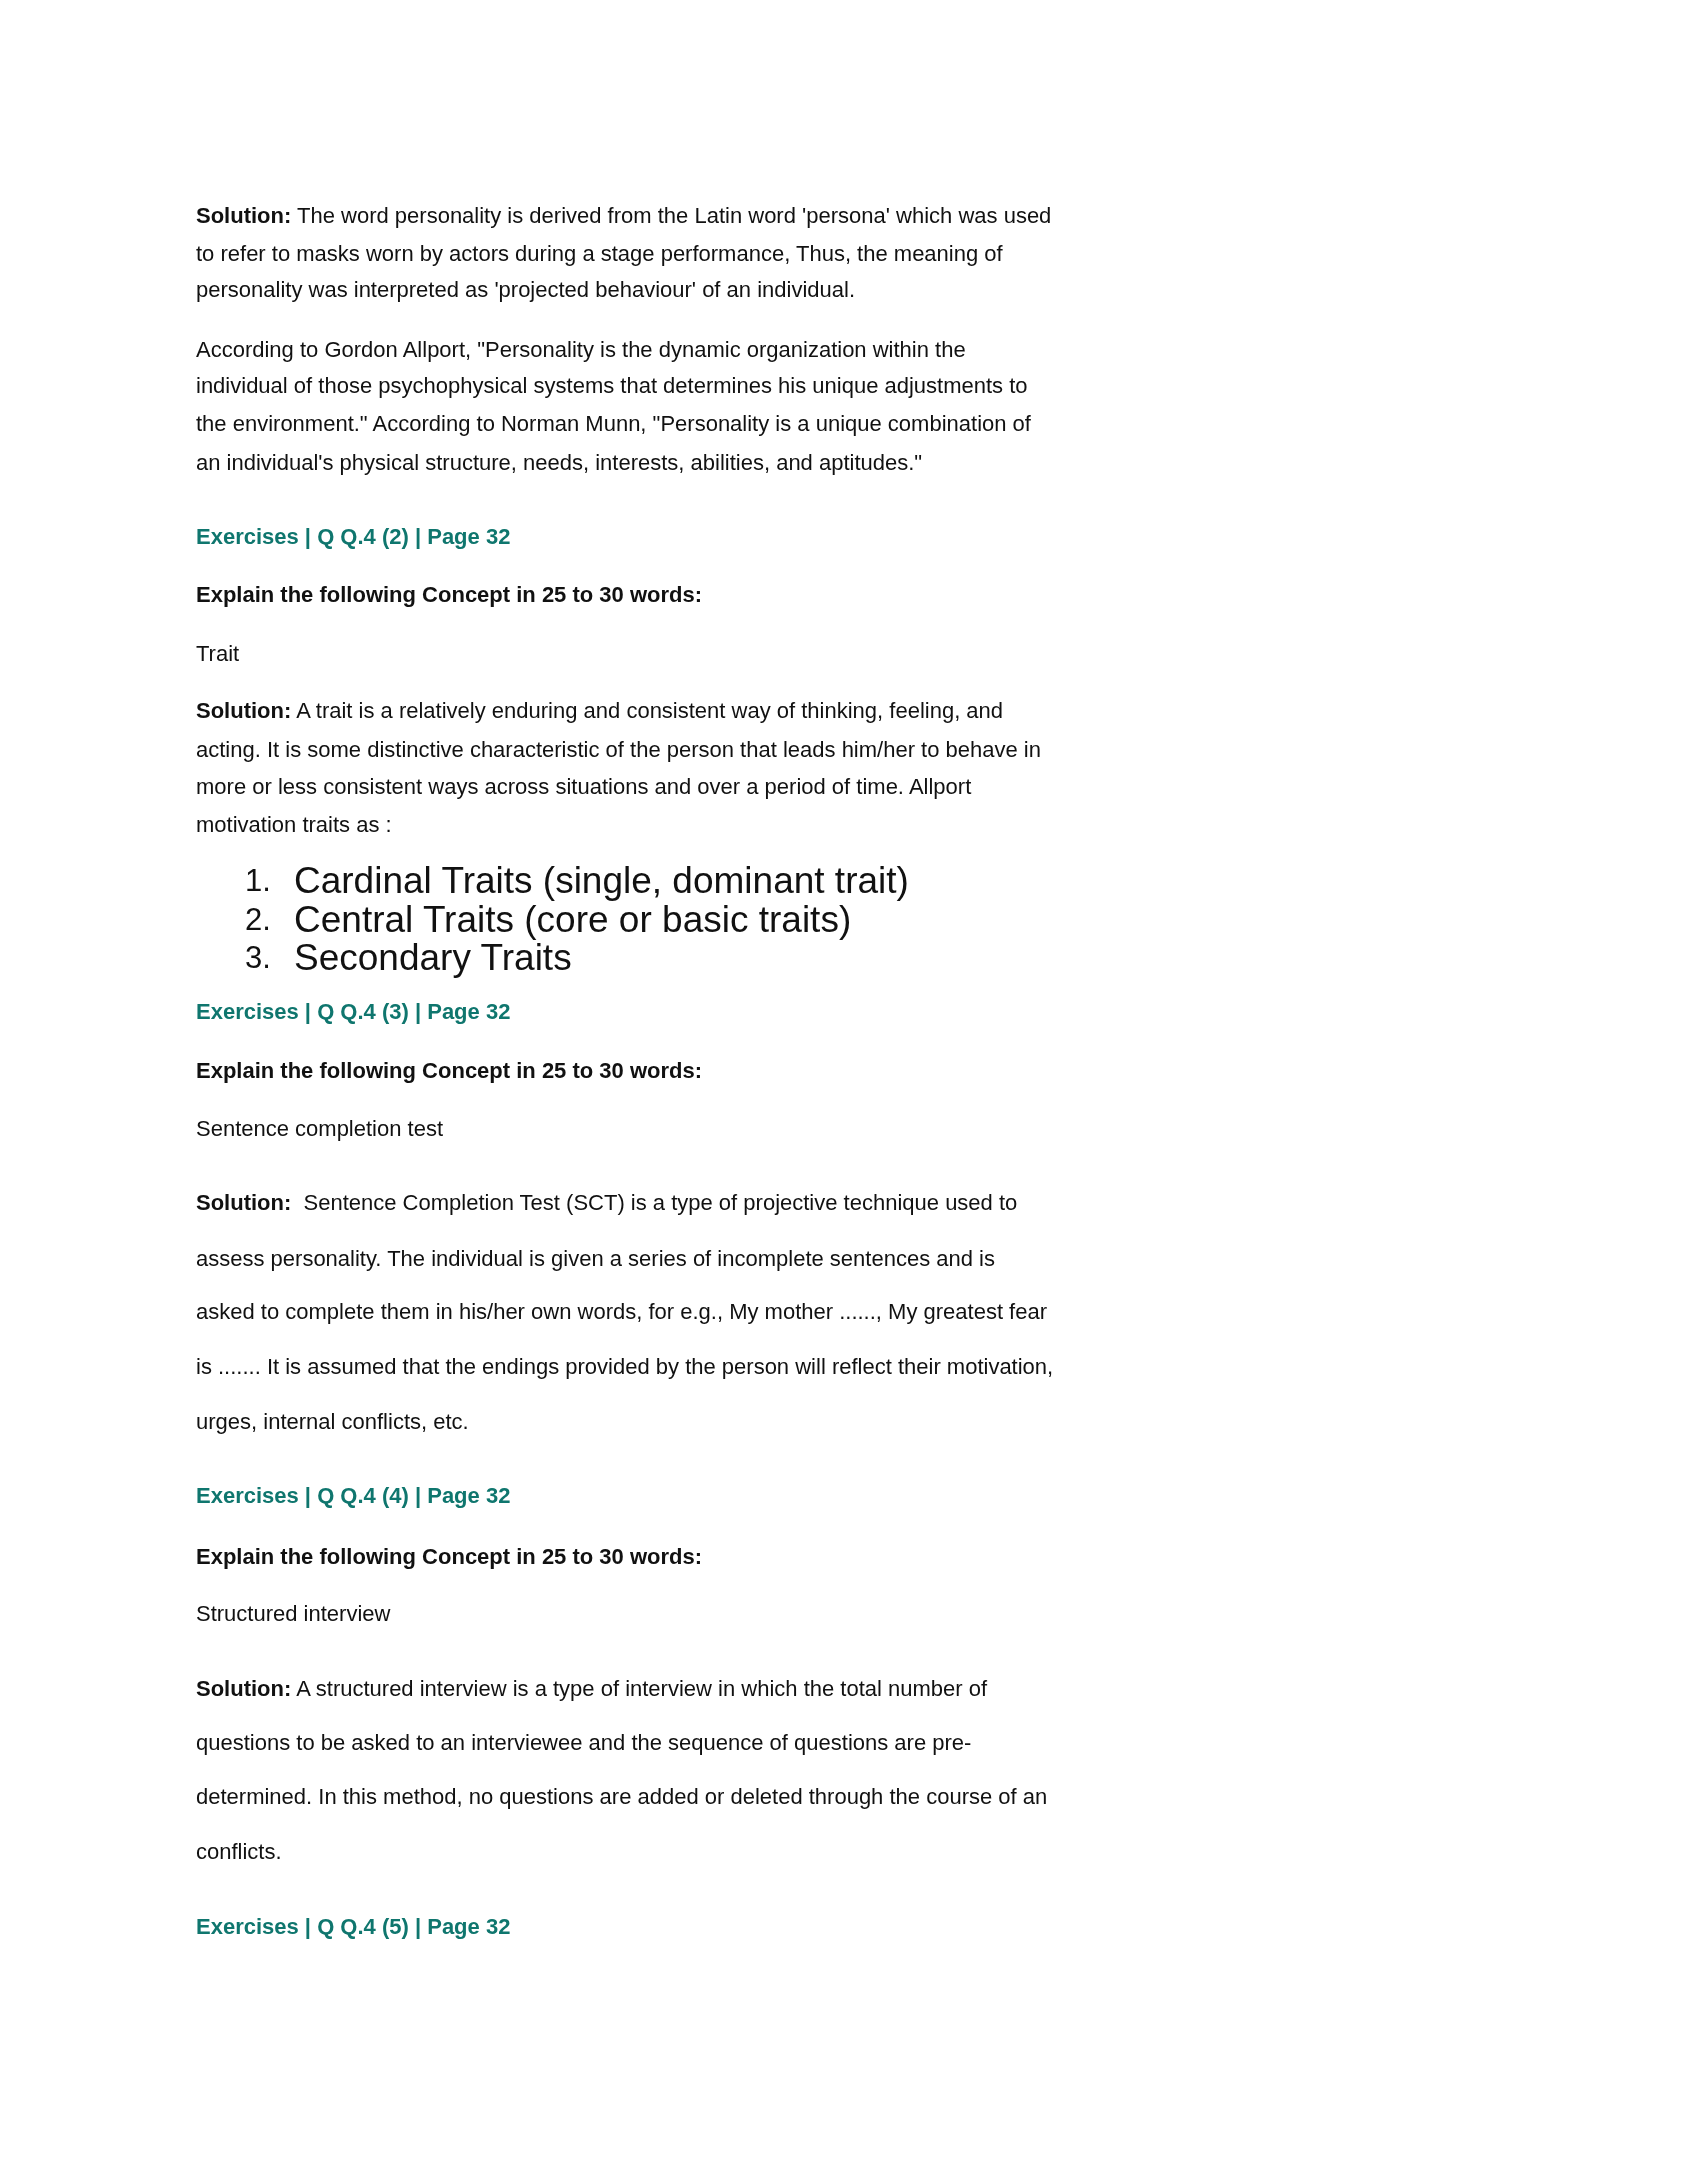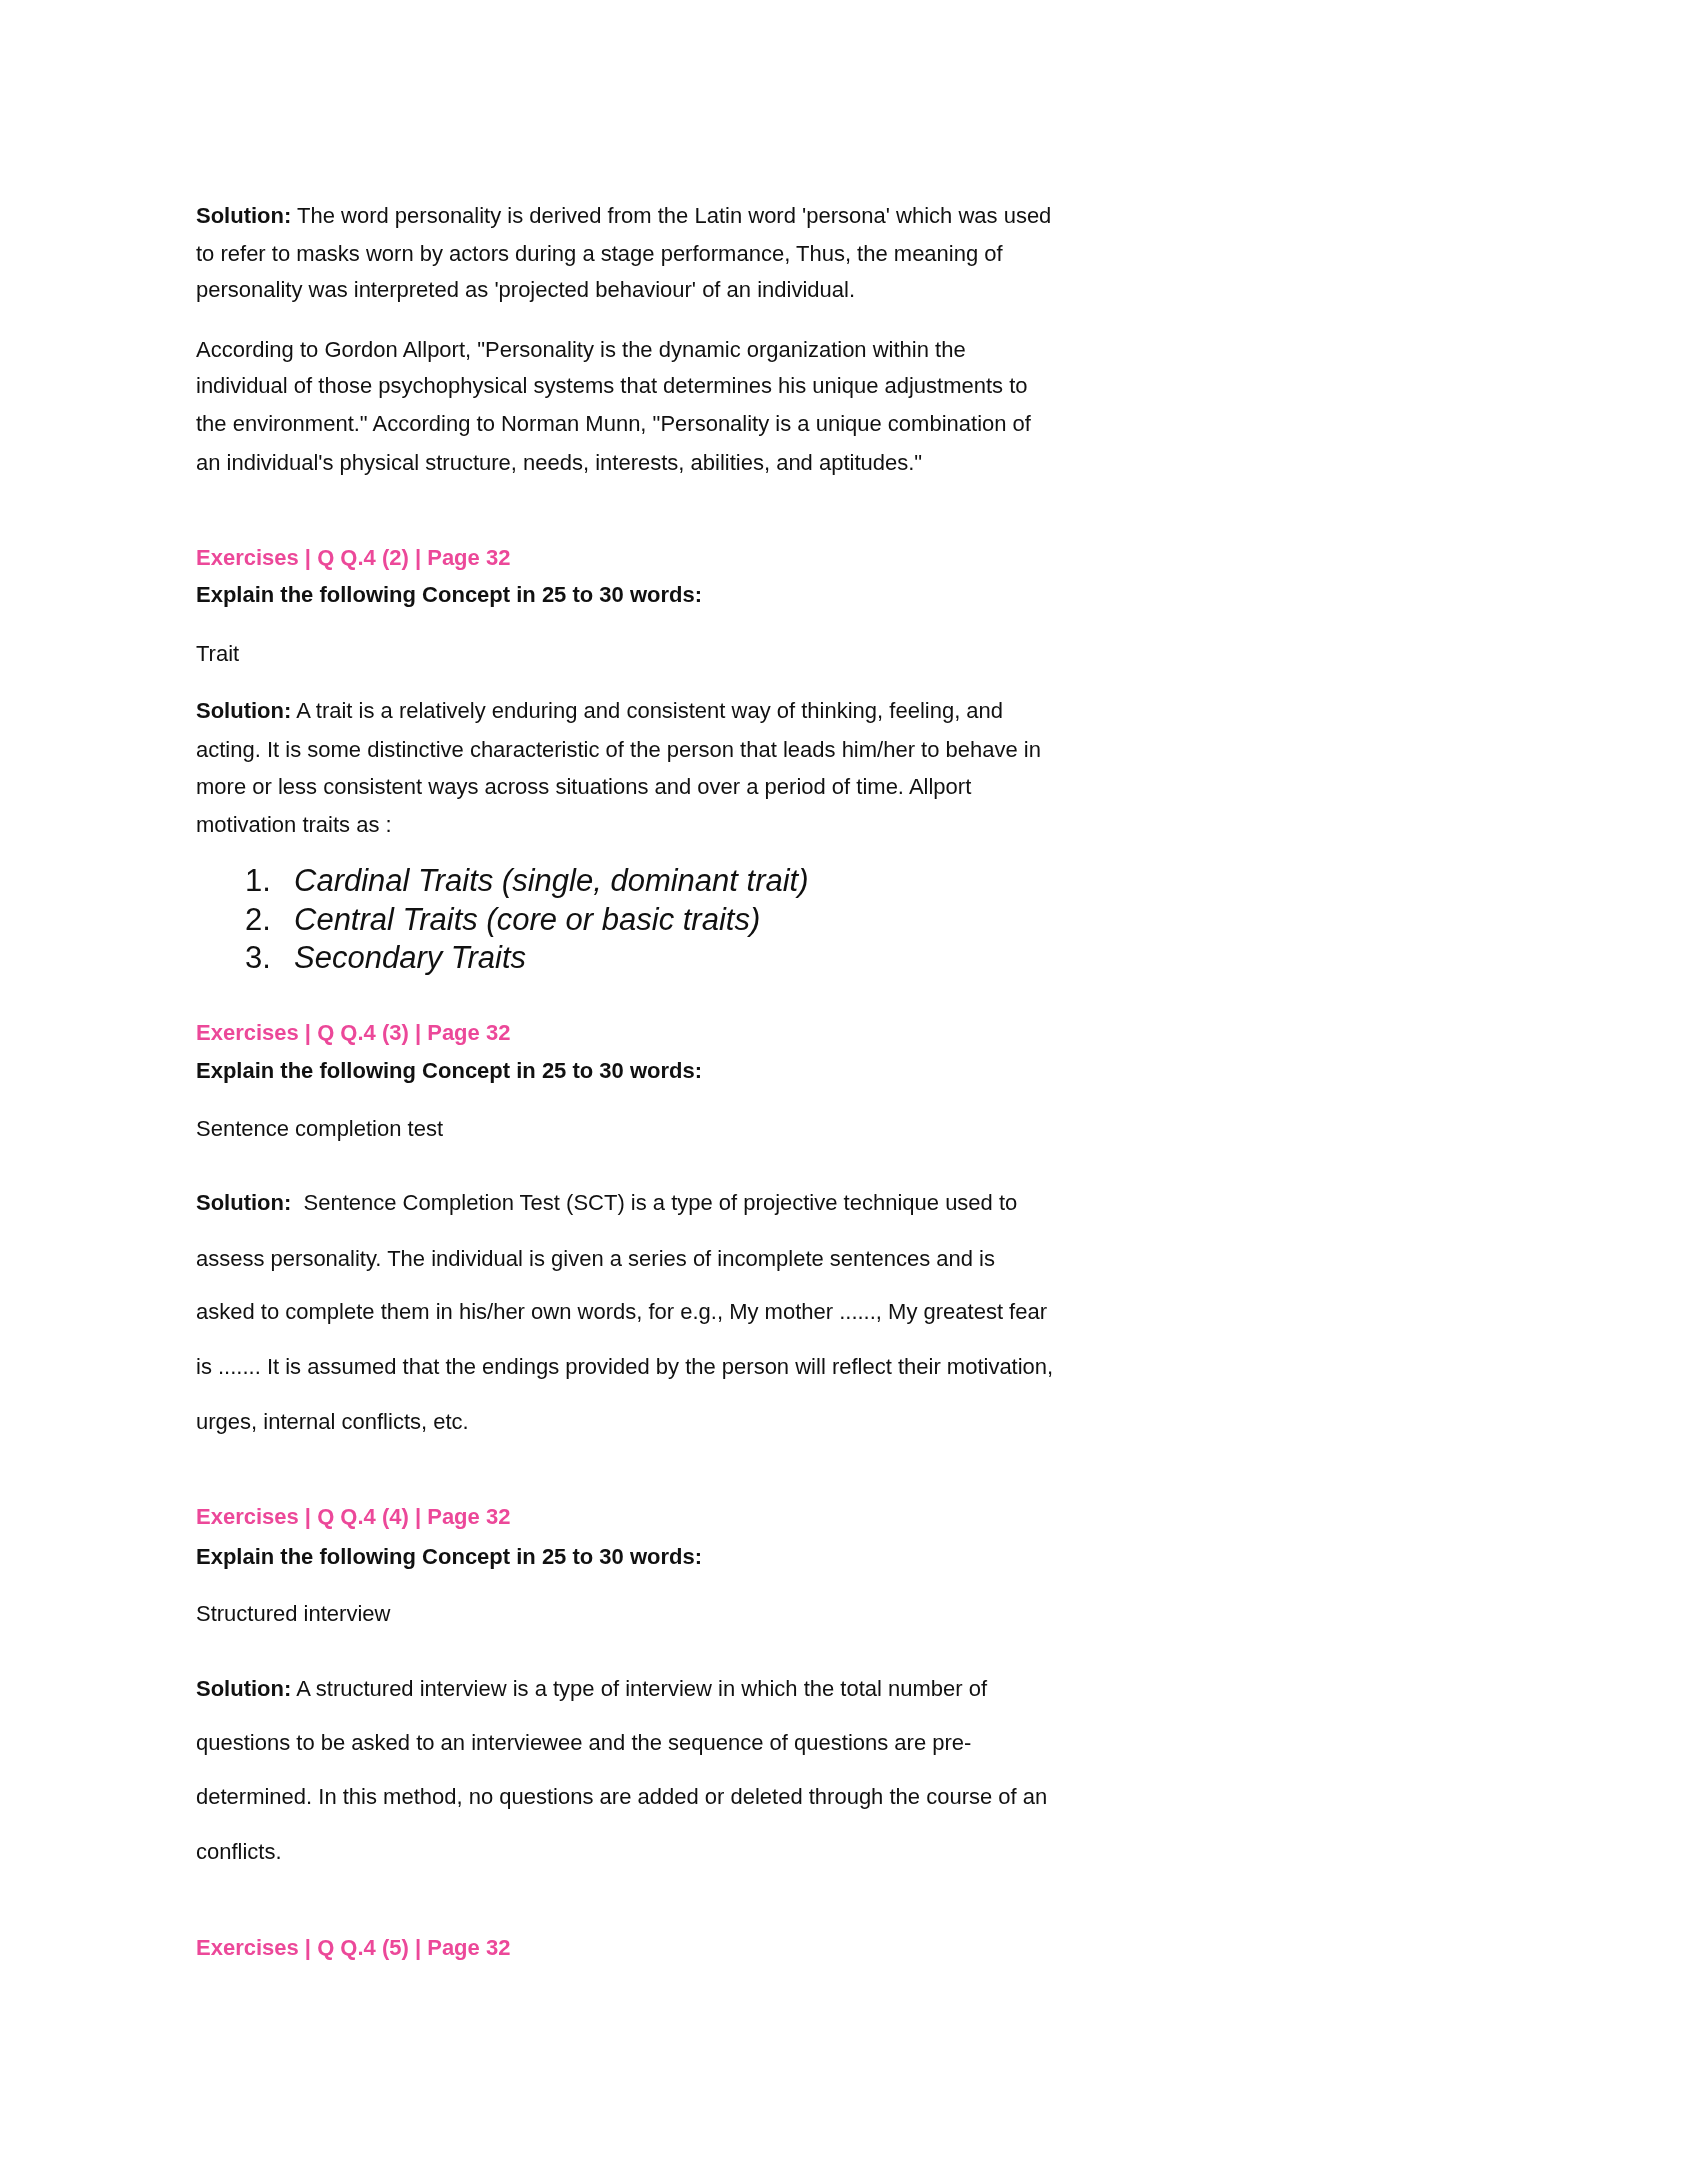--- a/index.html
+++ b/index.html
@@ -1,22 +1,22 @@
 <!DOCTYPE html>
 <html><head>
 <meta charset="utf-8">
 <style>
   html, body { margin: 0; padding: 0; background: #ffffff; }
   body { width: 1683px; height: 2178px; position: relative; overflow: hidden;
          font-family: "Liberation Sans", sans-serif; color: #111111; }
   .ln { position: absolute; left: 196px; font-size: 22px; line-height: 38px; white-space: nowrap; }
   .b { font-weight: bold; }
-  .green { color: #ec4899; font-weight: bold; margin-top: 21px; }
+  .green { color: #0f766e; font-weight: bold; }
   .li-num { position: absolute; left: 245px; font-size: 31px; line-height: 38px; }
-  .li-txt { position: absolute; left: 294px; font-size: 31px; line-height: 38px; white-space: nowrap; font-style: italic; }
+  .li-txt { position: absolute; left: 294px; font-size: 37px; line-height: 38px; white-space: nowrap; }
 </style>
 </head>
 <body>
 
 <div class="ln" style="top:197px"><span class="b">Solution:</span><span> The word personality is derived from the Latin word 'persona' which was used</span></div>
 <div class="ln" style="top:235px">to refer to masks worn by actors during a stage performance, Thus, the meaning of</div>
 <div class="ln" style="top:271px">personality was interpreted as 'projected behaviour' of an individual.</div>
 
 <div class="ln" style="top:331px">According to Gordon Allport, "Personality is the dynamic organization within the</div>
 <div class="ln" style="top:367px">individual of those psychophysical systems that determines his unique adjustments to</div>

